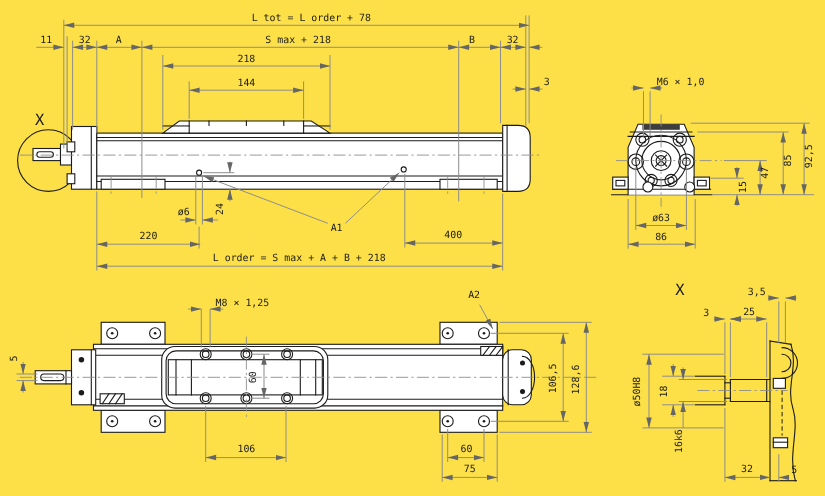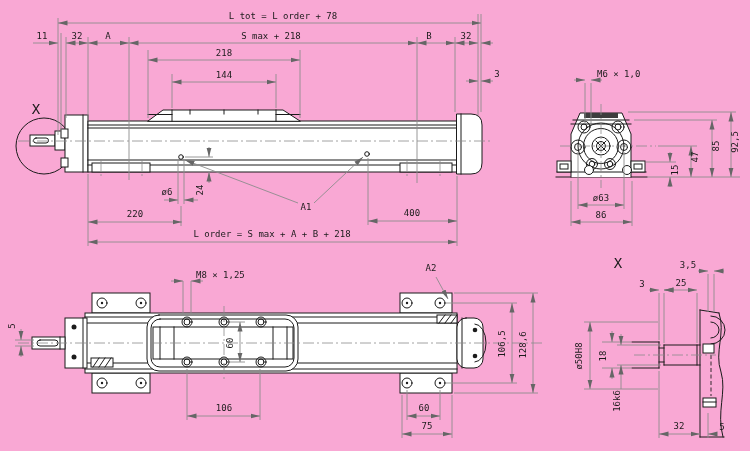--- a/index.html
+++ b/index.html
@@ -1,16 +1,16 @@
 <!DOCTYPE html>
 <html><head>
 <meta charset="utf-8">
 <style>
   html,body{margin:0;padding:0;background:#fff;}
-  .sheet{width:750px;height:451px;background:#f9a8d4;position:relative;overflow:hidden;}
+  .sheet{width:750px;height:451px;background:#fde047;position:relative;overflow:hidden;}
   svg{display:block;}
   .o{stroke:#1b1b1b;stroke-width:1;fill:none;stroke-linecap:square;}
   .of{fill:#ffffff;}
   .ofl{fill:#1b1b1b;stroke:none;}
   .strip{fill:#3d3d3d;stroke:none;}
   .d{stroke:#8c8c8c;stroke-width:0.9;fill:none;}
   .cl{stroke:#8c8c8c;stroke-width:0.8;fill:none;stroke-dasharray:11 3 2 3;}
   .dash{stroke:#1b1b1b;stroke-width:0.9;fill:none;stroke-dasharray:4 2.5;}
   text{font-family:"DejaVu Sans Mono",monospace;font-size:9px;fill:#1b1b1b;}
   .t{text-anchor:middle;}

